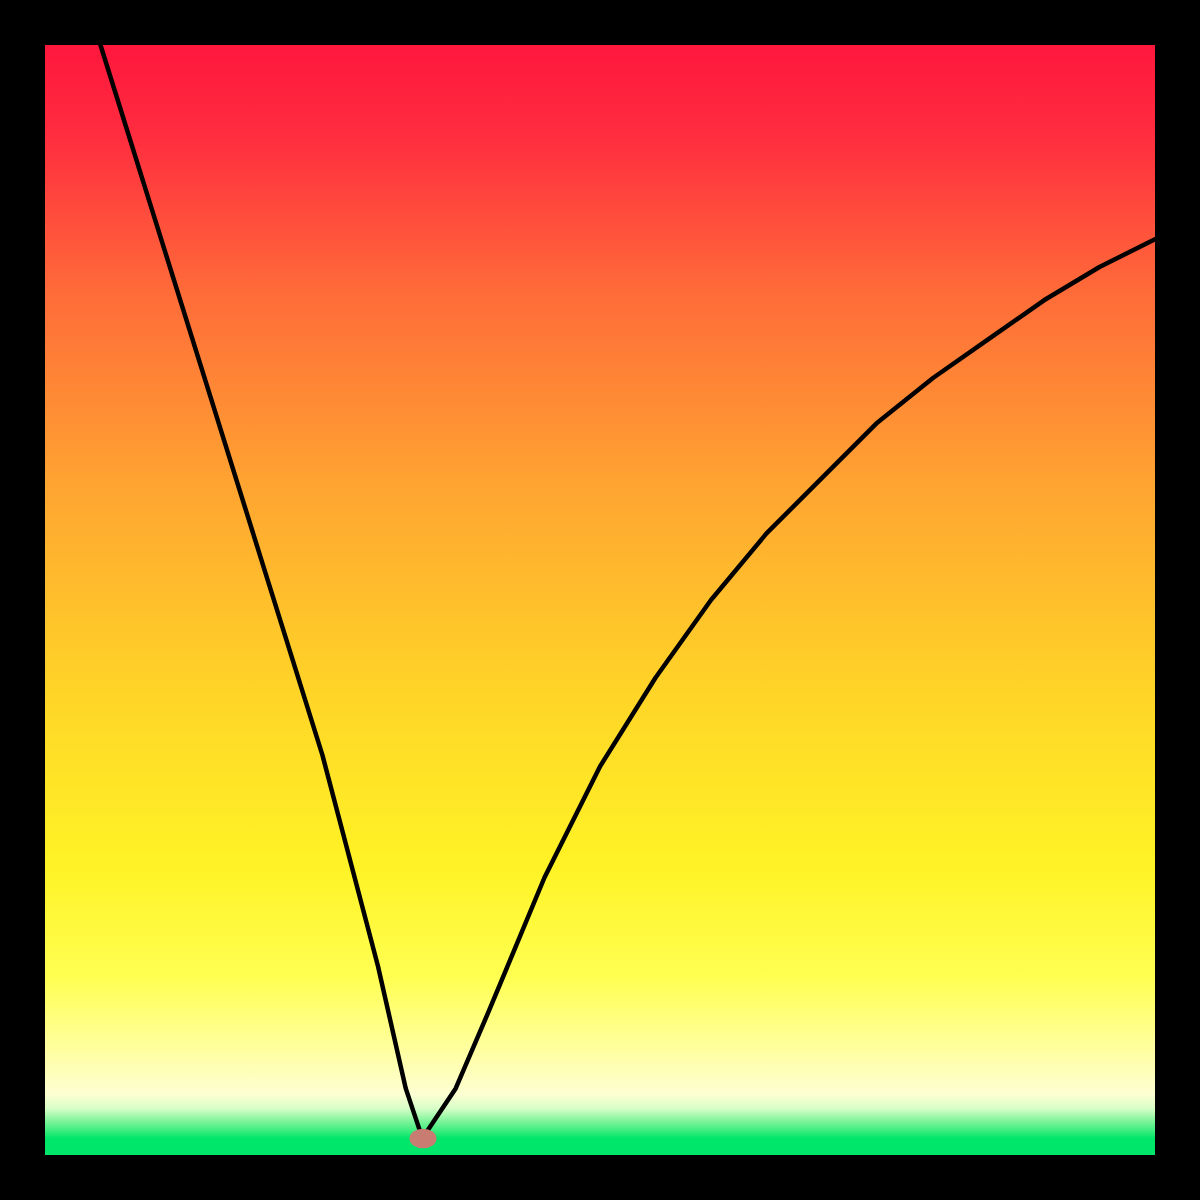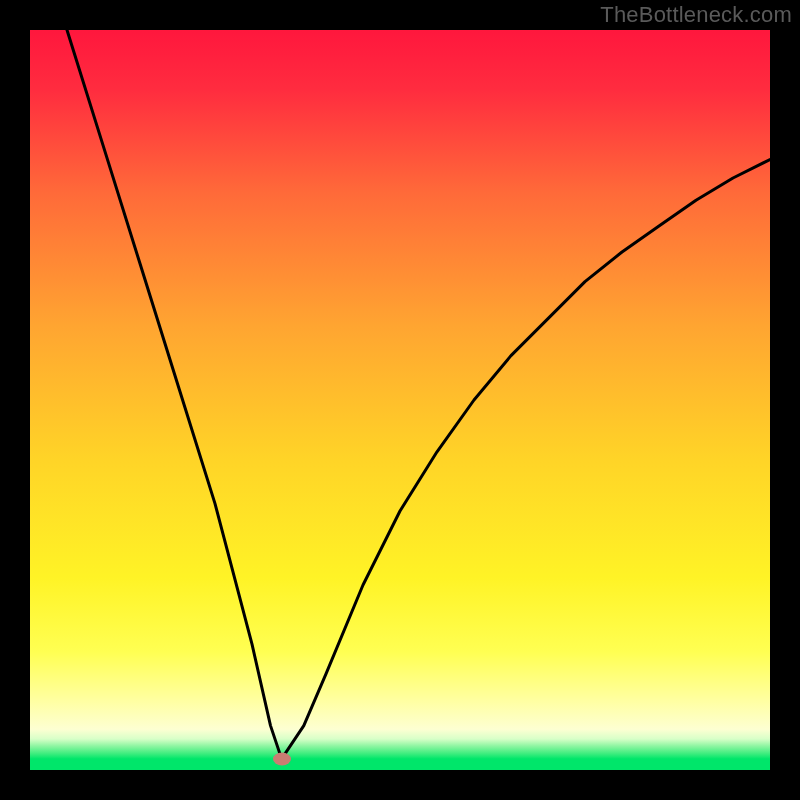--- a/index.html
+++ b/index.html
@@ -49,21 +49,20 @@
     border-radius: 50%;
     transform: translate(-50%, -50%);
     z-index: 5;
   }
 </style>
 </head>
 <body>
 
 <div class="container">
 
-  <div class="watermark">TheBottleneck.com</div>
 
   <div class="plot-area">
 
     <svg class="gradient-bg" viewBox="0 0 740 740" preserveAspectRatio="none">
       <defs>
         <linearGradient id="bgGrad" x1="0" y1="0" x2="0" y2="1">
           <stop offset="0" stop-color="#ff173d"></stop>
           <stop offset="0.08" stop-color="#ff2c3f"></stop>
           <stop offset="0.22" stop-color="#ff6a39"></stop>
           <stop offset="0.40" stop-color="#ffa531"></stop>

